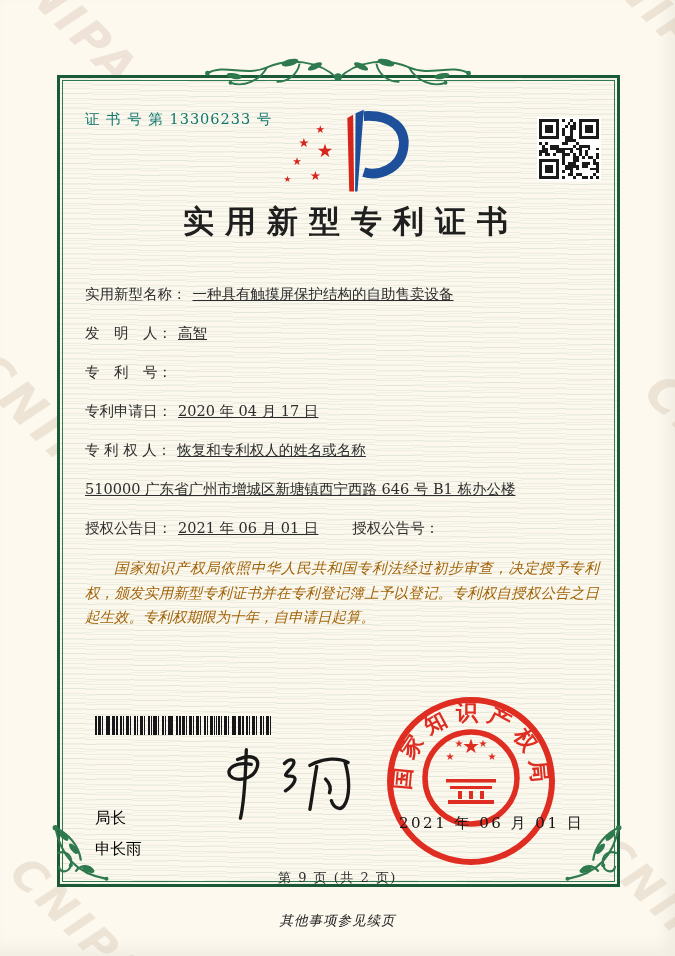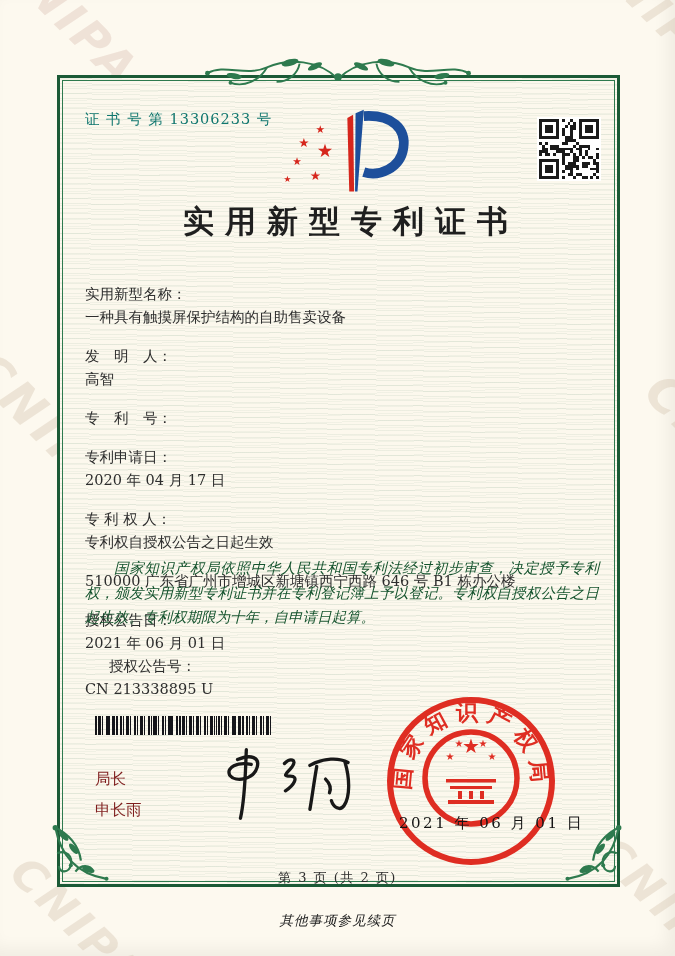--- a/index.html
+++ b/index.html
@@ -46,39 +46,39 @@
   .cert-no{position:absolute;left:85px;top:110px;z-index:3;font-size:14.5px;letter-spacing:1px;color:#0f766e;}
   .logo{position:absolute;left:270px;top:94px;z-index:3;}
   .qr-wrap{position:absolute;left:537px;top:117px;width:64px;height:64px;background:#fff;padding:2px;box-sizing:border-box;z-index:3;}
   .qr-wrap svg{width:100%;height:100%;display:block;fill:#1a1a1a;shape-rendering:crispEdges;}
   .title{
     position:absolute;left:0;right:0;top:201px;z-index:3;text-align:center;
     font-size:31px;font-weight:700;letter-spacing:11px;padding-left:27px;color:#1f1f1f;
   }
   
   .fields{position:absolute;left:85px;top:283px;width:514px;z-index:3;font-size:14.5px;color:#2d2d2d;}
-  .field-row{display:flex;margin-bottom:16px;line-height:23px;flex-direction:column;}
+  .field-row{display:flex;margin-bottom:16px;line-height:23px;}
   .field-label{flex:0 0 auto;white-space:pre;margin-right:6px;}
-  .field-value{flex:1 1 auto;}
-  .field-label2{flex:0 0 auto;white-space:pre;margin-left:24px;margin-right:6px;}
+  .field-value{flex:1 1 auto;text-decoration:underline;}
+  .field-label2{flex:0 0 auto;white-space:pre;margin-left:34px;margin-right:6px;}
   .field-value2{flex:0 0 auto;}
   .field-row.pair .field-value{flex:0 0 auto;}
   
   .paras{position:absolute;left:85px;top:556px;width:514px;z-index:3;
-    font-size:14.5px;line-height:24.5px;font-style:italic;text-align:justify;color:#14532d;}
+    font-size:14.5px;line-height:24.5px;font-style:italic;text-align:justify;color:#a16207;}
   .paras p{margin:0;text-indent:2em;}
   
   .barcode{
     position:absolute;left:95px;top:716px;width:176px;height:19px;z-index:3;
     background:
       repeating-linear-gradient(90deg,#15151a 0 1.5px,transparent 1.5px 3px,#15151a 3px 6px,transparent 6px 7px,#15151a 7px 8px,transparent 8px 11.5px,#15151a 11.5px 13px,transparent 13px 14px),
       repeating-linear-gradient(90deg,transparent 0 4px,#15151a 4px 5px,transparent 5px 9px);
   }
   
-  .issuer{position:absolute;left:95px;top:764px;z-index:3;font-size:15.5px;line-height:31px;color:#7f1d1d;}
+  .issuer{position:absolute;left:95px;top:803px;z-index:3;font-size:15.5px;line-height:31px;color:#000000;}
   .signature{position:absolute;left:196px;top:740px;z-index:3;}
   .seal{position:absolute;left:384px;top:694px;z-index:3;opacity:0.95;}
   .seal-date{
     position:absolute;left:399px;top:814px;z-index:4;white-space:nowrap;
     font-size:15px;letter-spacing:2.5px;color:#141414;
   }
   
   .page-info{position:absolute;left:0;right:0;top:869px;z-index:4;text-align:center;font-size:13px;letter-spacing:1.5px;color:#2c2c2c;}
   .cont-note{position:absolute;left:0;right:0;top:912px;z-index:3;text-align:center;font-size:13.5px;font-style:italic;letter-spacing:1px;color:#222;}
 </style>
@@ -408,30 +408,29 @@
       </div>
       <div class="field-row">
         <span class="field-label">专　利　号：</span>
       </div>
       <div class="field-row">
         <span class="field-label">专利申请日：</span>
         <span class="field-value">2020 年 04 月 17 日</span>
       </div>
       <div class="field-row">
         <span class="field-label">专 利 权 人：</span>
-        <span class="field-value">专利权自授权公告之日起生效</span>
+        <span class="field-value">恢复和专利权人的姓名或名称</span>
       </div>
       <div class="field-row">
         <span class="field-value">510000 广东省广州市增城区新塘镇西宁西路 646 号 B1 栋办公楼</span>
       </div>
       <div class="field-row pair">
         <span class="field-label">授权公告日：</span>
         <span class="field-value">2021 年 06 月 01 日</span>
         <span class="field-label2">授权公告号：</span>
-        <span class="field-value2">CN 213338895 U</span>
       </div>
     </div>
 
   <div class="paras">
       <p>国家知识产权局依照中华人民共和国专利法经过初步审查，决定授予专利权，颁发实用新型专利证书并在专利登记簿上予以登记。专利权自授权公告之日起生效。专利权期限为十年，自申请日起算。</p>
     </div>
 
   <div class="barcode"></div>
 
   <div class="issuer">
@@ -471,15 +470,15 @@
       <rect x="62" y="85" width="50" height="3.5"></rect>
       <rect x="66" y="92" width="42" height="3"></rect>
       <rect x="74" y="97" width="4" height="8"></rect>
       <rect x="85" y="97" width="4" height="8"></rect>
       <rect x="96" y="97" width="4" height="8"></rect>
       <rect x="64" y="106" width="46" height="4"></rect>
     </g>
   </svg>
   <div class="seal-date">2021 年 06 月 01 日</div>
 
-  <div class="page-info">第 3 页 (共 2 页)</div>
+  <div class="page-info">第 9 页 (共 2 页)</div>
   <div class="cont-note">其他事项参见续页</div>
 </div>
 
 </body></html>

